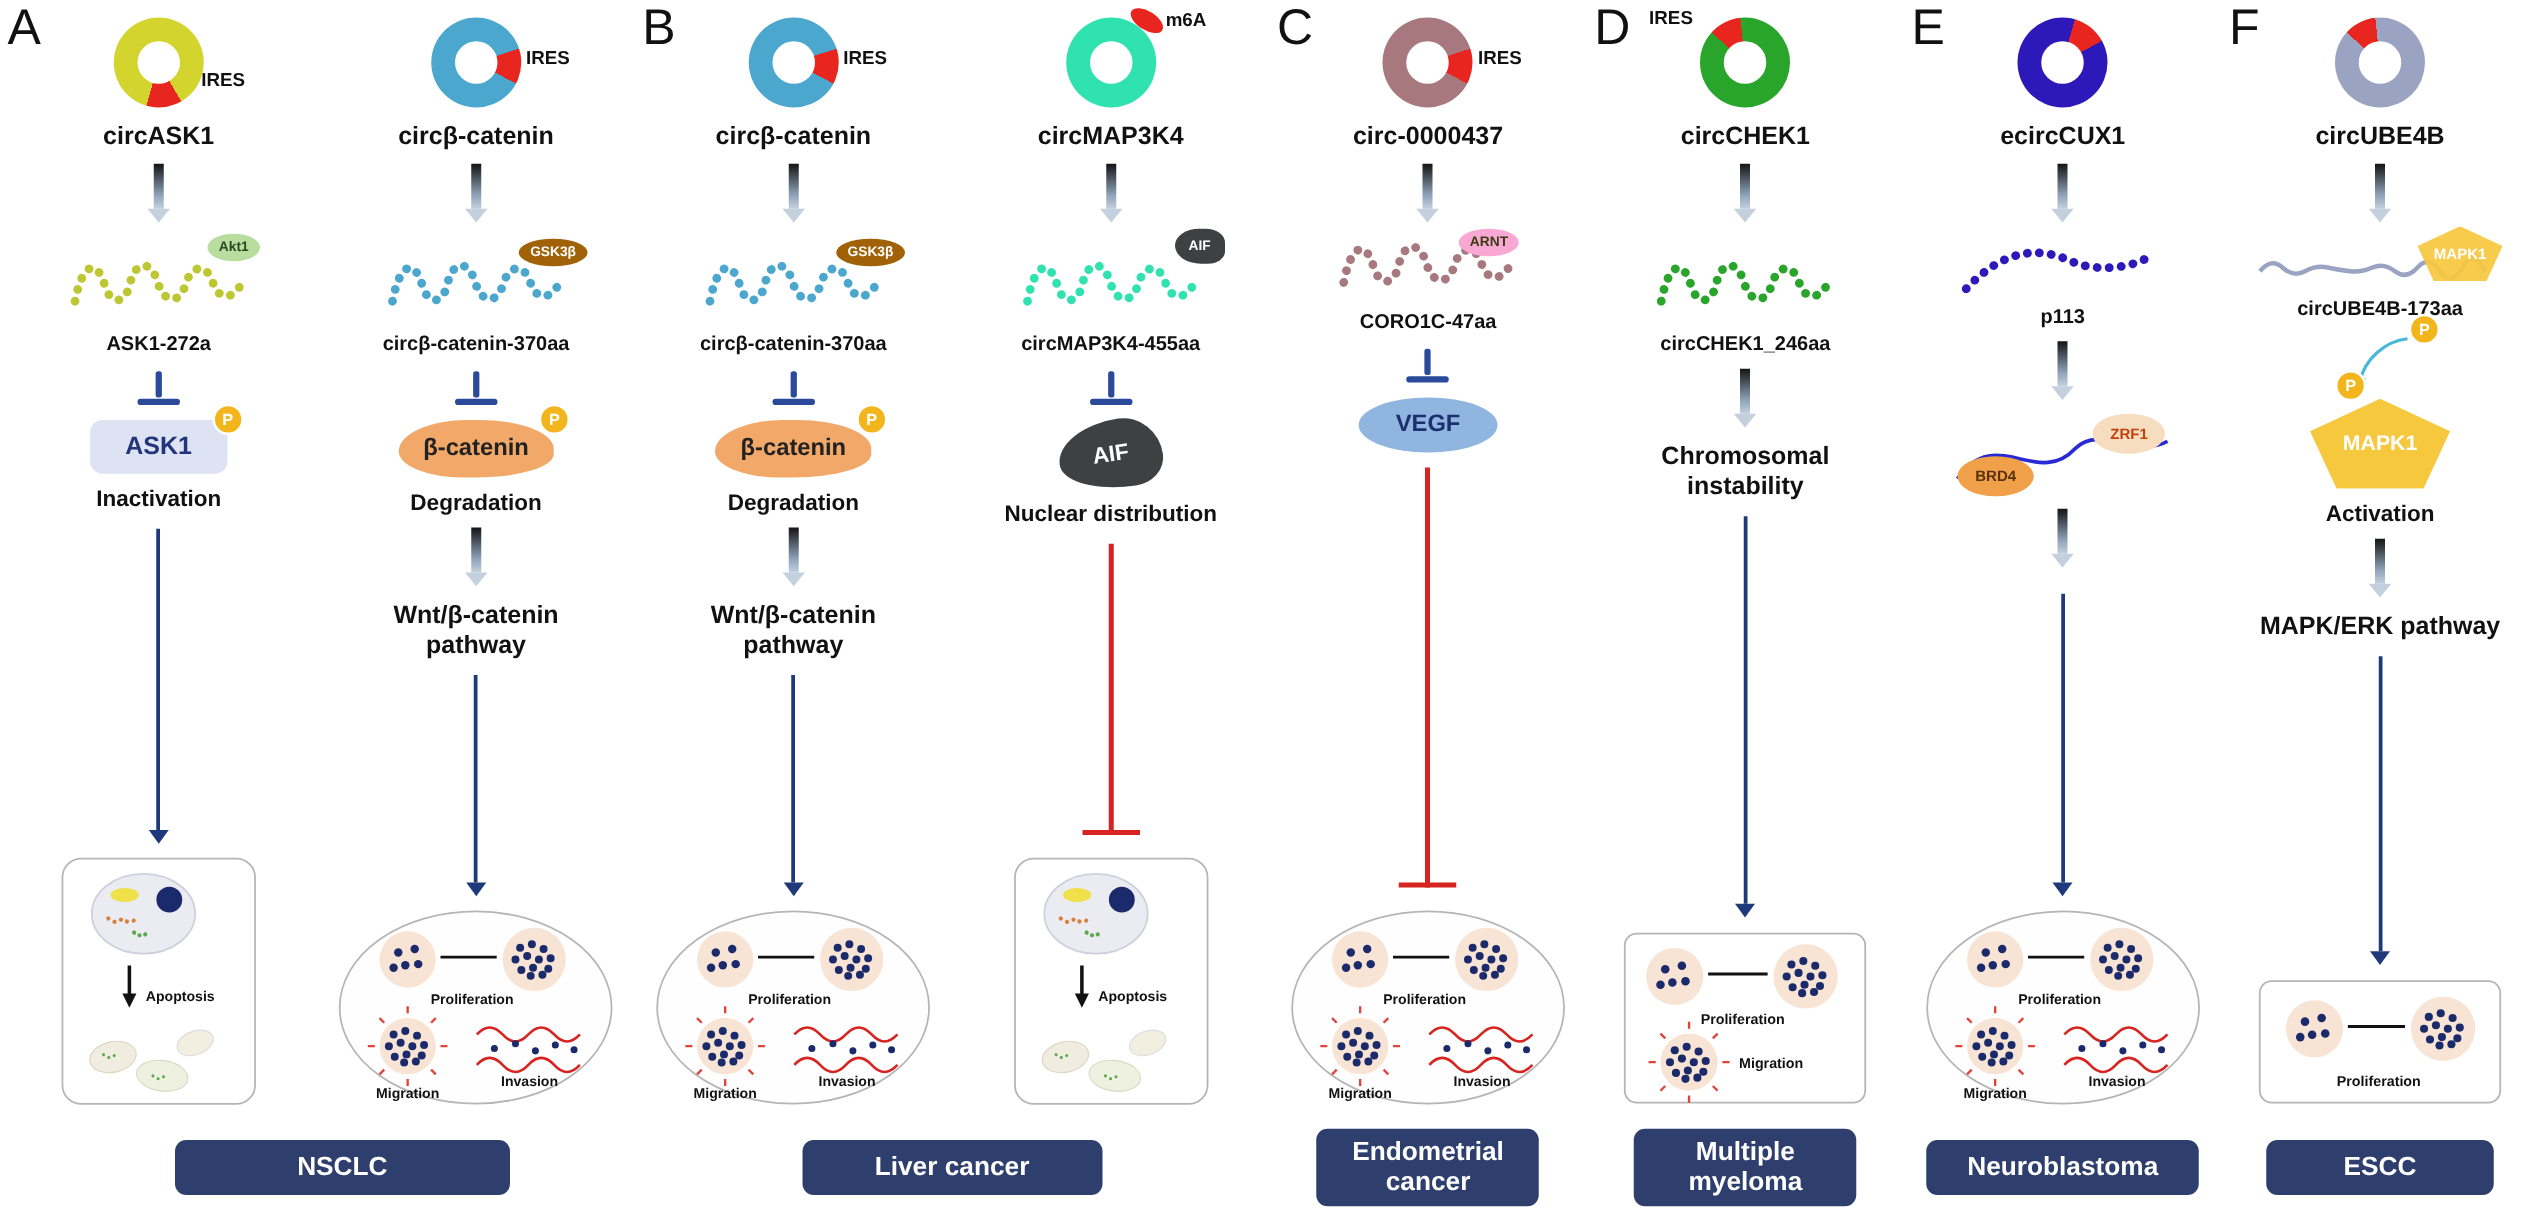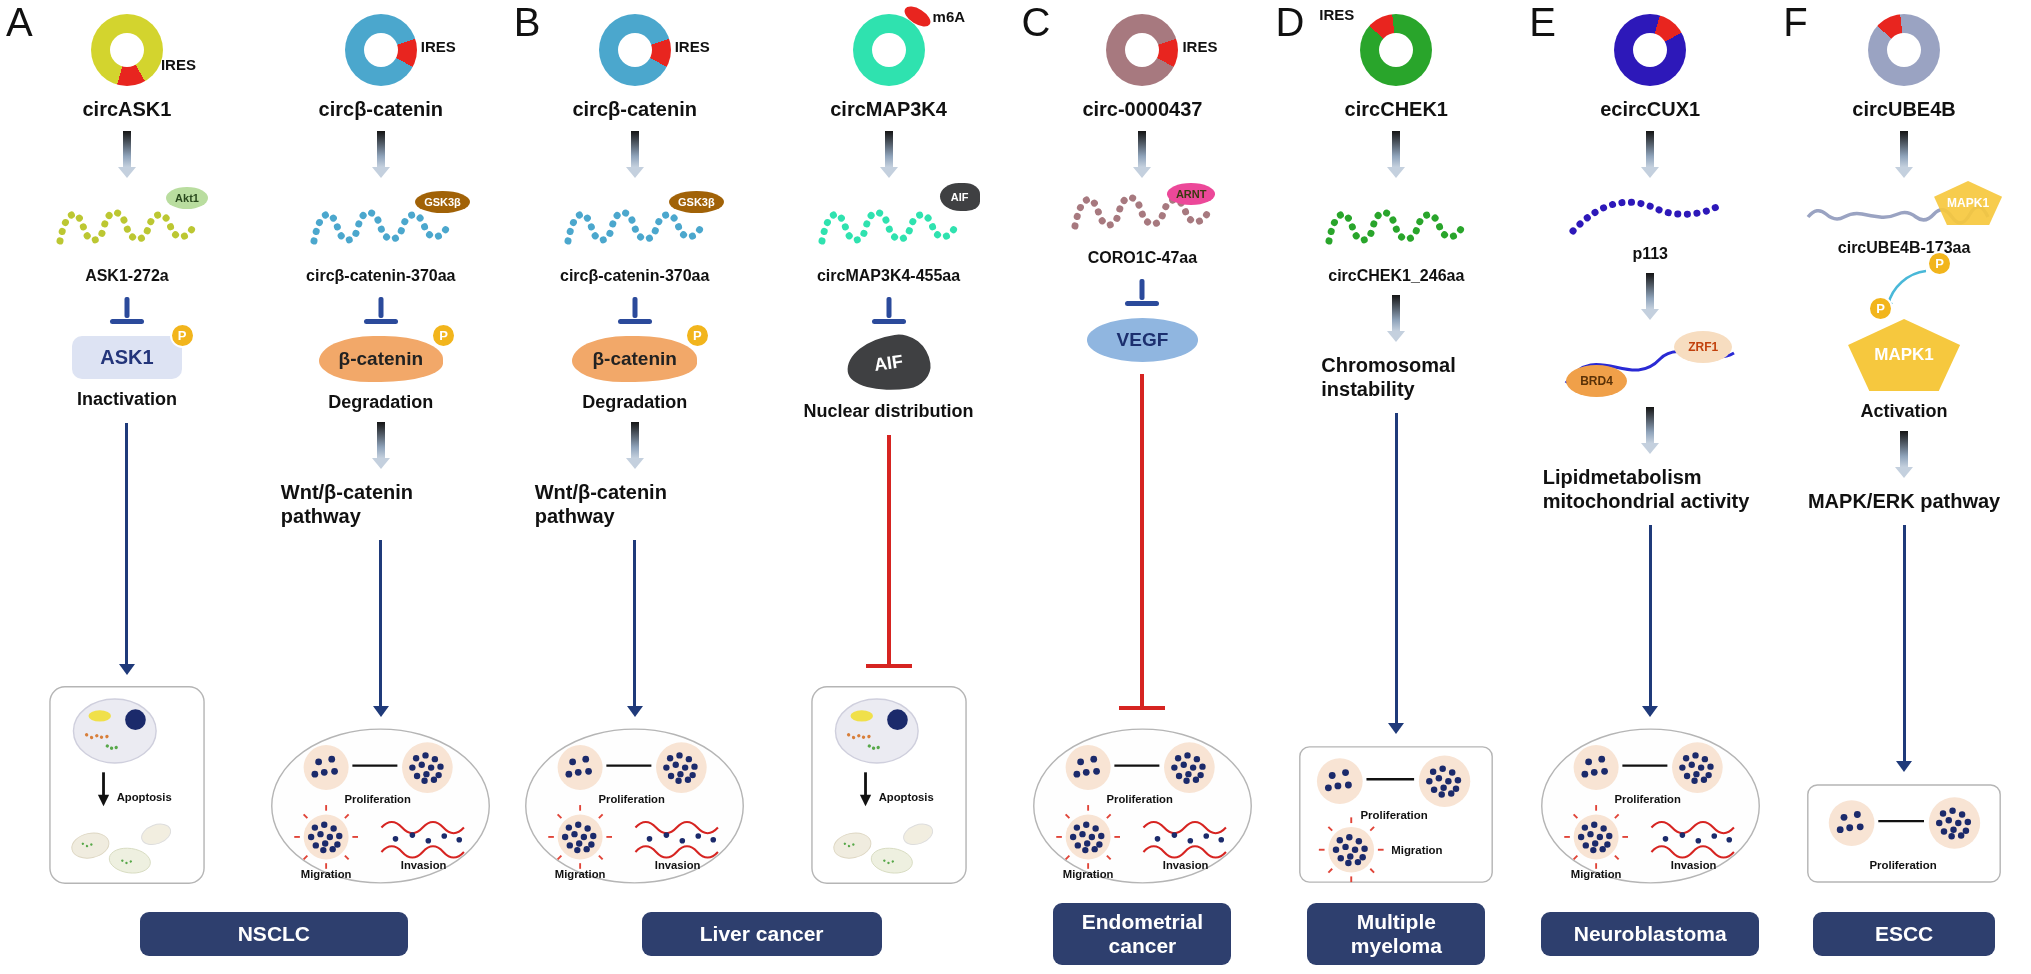--- a/index.html
+++ b/index.html
@@ -37,21 +37,21 @@
   .fade-arrow::after { content:''; position:absolute; top:100%; left:50%; transform:translateX(-50%);
     border:9px solid transparent; border-top:11px solid #c4d0de; }
 
   
   .squiggle-wrap { position:relative; display:flex; align-items:center; justify-content:flex-start; }
   .squiggle-wrap use { stroke:var(--sq); }
   .sq-badge { position:absolute; font-size:11px; font-weight:bold; padding:5px 9px; border-radius:50%; white-space:nowrap; z-index:2; }
   .badge-akt1 { background:#b9dd9f; color:#2a4a1e; right:-6px; top:0; }
   .badge-gsk  { background:#a16207; color:#fff; right:-14px; top:4px; }
   .badge-aif  { background:#3f4042; color:#fff; right:-16px; top:-4px; border-radius:55% 45% 40% 60%; padding:8px 11px; }
-  .badge-arnt { background:#ec4899; color:#3a3a10; right:2px; top:-4px; }
+  .badge-arnt { background:#f9a8d4; color:#3a3a10; right:2px; top:-4px; }
   .pent-sm { position:absolute; right:2px; top:-6px; clip-path:polygon(50% 0,100% 36%,81% 100%,19% 100%,0 36%);
     width:68px; height:44px; background:rgba(246,200,62,.92); color:#fff; font-size:12px; font-weight:bold;
     display:flex; align-items:center; justify-content:center; z-index:2; }
 
   .peptide { font-size:16px; font-weight:bold; margin:2px 0 2px; white-space:nowrap; }
 
   
   .inhibit { position:relative; width:34px; height:27px; margin:10px 0 12px; }
   .inhibit::before { content:''; position:absolute; left:50%; transform:translateX(-50%); top:0; width:5px; height:21px; background:#2b4a9b; border-radius:2px; }
   .inhibit::after  { content:''; position:absolute; left:0; right:0; bottom:0; height:5px; background:#2b4a9b; border-radius:3px; }
@@ -76,21 +76,21 @@
   .oval { position:absolute; border-radius:50%; font-size:12px; font-weight:bold; padding:9px 14px; }
   .oval-brd4 { left:6px; bottom:0; background:#f0a049; color:#5a3208; }
   .oval-zrf1 { right:8px; top:0; background:#f7ddc0; color:#c2410c; }
 
   .phos-zone { position:relative; width:80px; height:52px; margin:2px 0 6px; }
   .phos-zone svg { position:absolute; inset:0; }
   .pz-p1 { right:-8px; top:-10px; }
   .pz-p2 { left:4px; bottom:-8px; }
 
   .effect { font-size:18px; font-weight:600; margin-top:10px; text-align:center; line-height:1.2; }
-  .pathway { font-size:20px; font-weight:bold; text-align:left; line-height:1.2; margin-top:2px; max-width:200px; }
+  .pathway { font-size:20px; font-weight:bold; text-align:center; line-height:1.2; margin-top:2px; max-width:200px; }
   .pathway-narrow { max-width:150px; }
 
   
   .stretch-arrow { flex:1; min-height:46px; width:3px; background:#1f3a7a; position:relative; margin:12px 0 20px; }
   .stretch-arrow::after { content:''; position:absolute; top:100%; left:50%; transform:translateX(-50%);
     border:8px solid transparent; border-top:11px solid #1f3a7a; }
   .red-stop { flex:1; min-height:46px; width:4px; background:#d62421; position:relative; margin:12px 0 16px; }
   .red-stop::after { content:''; position:absolute; bottom:0; left:50%; transform:translateX(-50%); width:46px; height:4px; background:#d62421; }
 
   .outcome { margin-bottom:8px; flex-shrink:0; }
@@ -403,21 +403,20 @@
     <div class="peptide">p113</div>
     <div class="fade-arrow"></div>
     <div class="complex-wrap">
       <svg viewBox="0 0 180 66">
         <path d="M6,52 C36,8 70,60 100,28 C120,8 150,36 174,22" fill="none" stroke="#2a2ad4" stroke-width="3"></path>
       </svg>
       <div class="oval oval-brd4">BRD4</div>
       <div class="oval oval-zrf1">ZRF1</div>
     </div>
     <div class="fade-arrow"></div>
-    <div class="pathway" style="max-width:215px">Lipidmetabolism mitochondrial activity</div>
     <div class="stretch-arrow"></div>
     <svg class="outcome" viewBox="0 0 240 170" width="225" height="160">
       <ellipse cx="120" cy="85" rx="116" ry="82" fill="#fefefe" stroke="#b5b5b5" stroke-width="1.5"></ellipse>
       <use href="#cl-few" x="62" y="44"></use>
       <line x1="90" y1="42" x2="138" y2="42" stroke="#111" stroke-width="2.5"></line>
       <use href="#cl-many" x="170" y="44"></use>
       <text class="cell-label" x="117" y="82" text-anchor="middle">Proliferation</text>
       <use href="#cl-mig" x="62" y="118"></use>
       <text class="cell-label" x="62" y="162" text-anchor="middle">Migration</text>
       <use href="#inv-band" x="166" y="120"></use>

